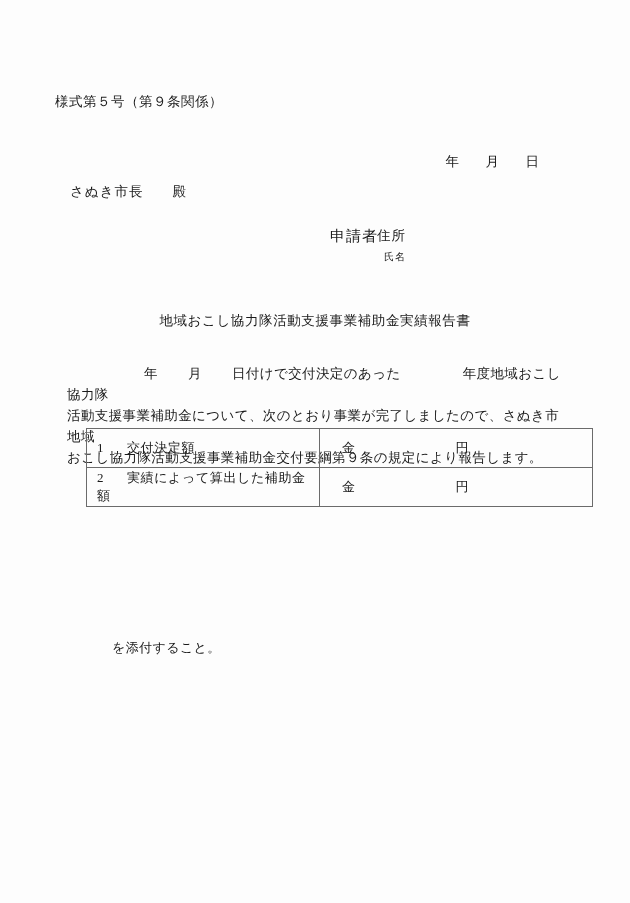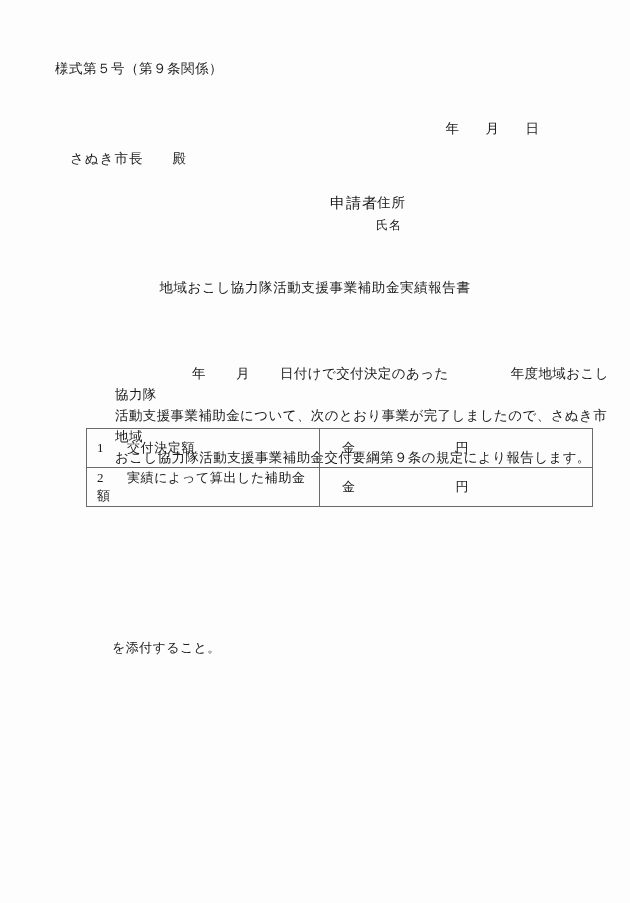--- a/index.html
+++ b/index.html
@@ -19,20 +19,21 @@
     overflow: hidden;
   }
 
   
   .txt {
     position: absolute;
     white-space: pre;
     font-size: 13px;
     line-height: 1.0;
     letter-spacing: 0.5px;
+    margin-top: 33px;
   }
 
   
   .form-no {
     left: 55px;
     top: 62px;
     font-size: 13.5px;
   }
 
   
@@ -62,23 +63,23 @@
     font-size: 15px;
     letter-spacing: 1px;
   }
   .applicant-addr {
     left: 377px;
     top: 196px;
     font-size: 13.5px;
     letter-spacing: 1px;
   }
   .applicant-name {
-    left: 376px;
+    left: 384px;
     top: 219px;
-    font-size: 12px;
+    font-size: 10px;
     letter-spacing: 1px;
     text-align: center;
   }
 
   
   .doc-title {
     left: 0;
     right: 0;
     top: 281px;
     text-align: center;
@@ -89,21 +90,20 @@
   
   .body-para {
     position: absolute;
     left: 67px;
     top: 342px;
     width: 500px;
     font-size: 13.5px;
     line-height: 21px;
     letter-spacing: 0.4px;
     white-space: pre-wrap;
-    margin-left: 48px;
   }
   .body-para .blank-sm {
     display: inline-block;
     width: 30px;
   }
   .body-para .blank-md {
     display: inline-block;
     width: 62px;
   }
   .body-para .indent {

